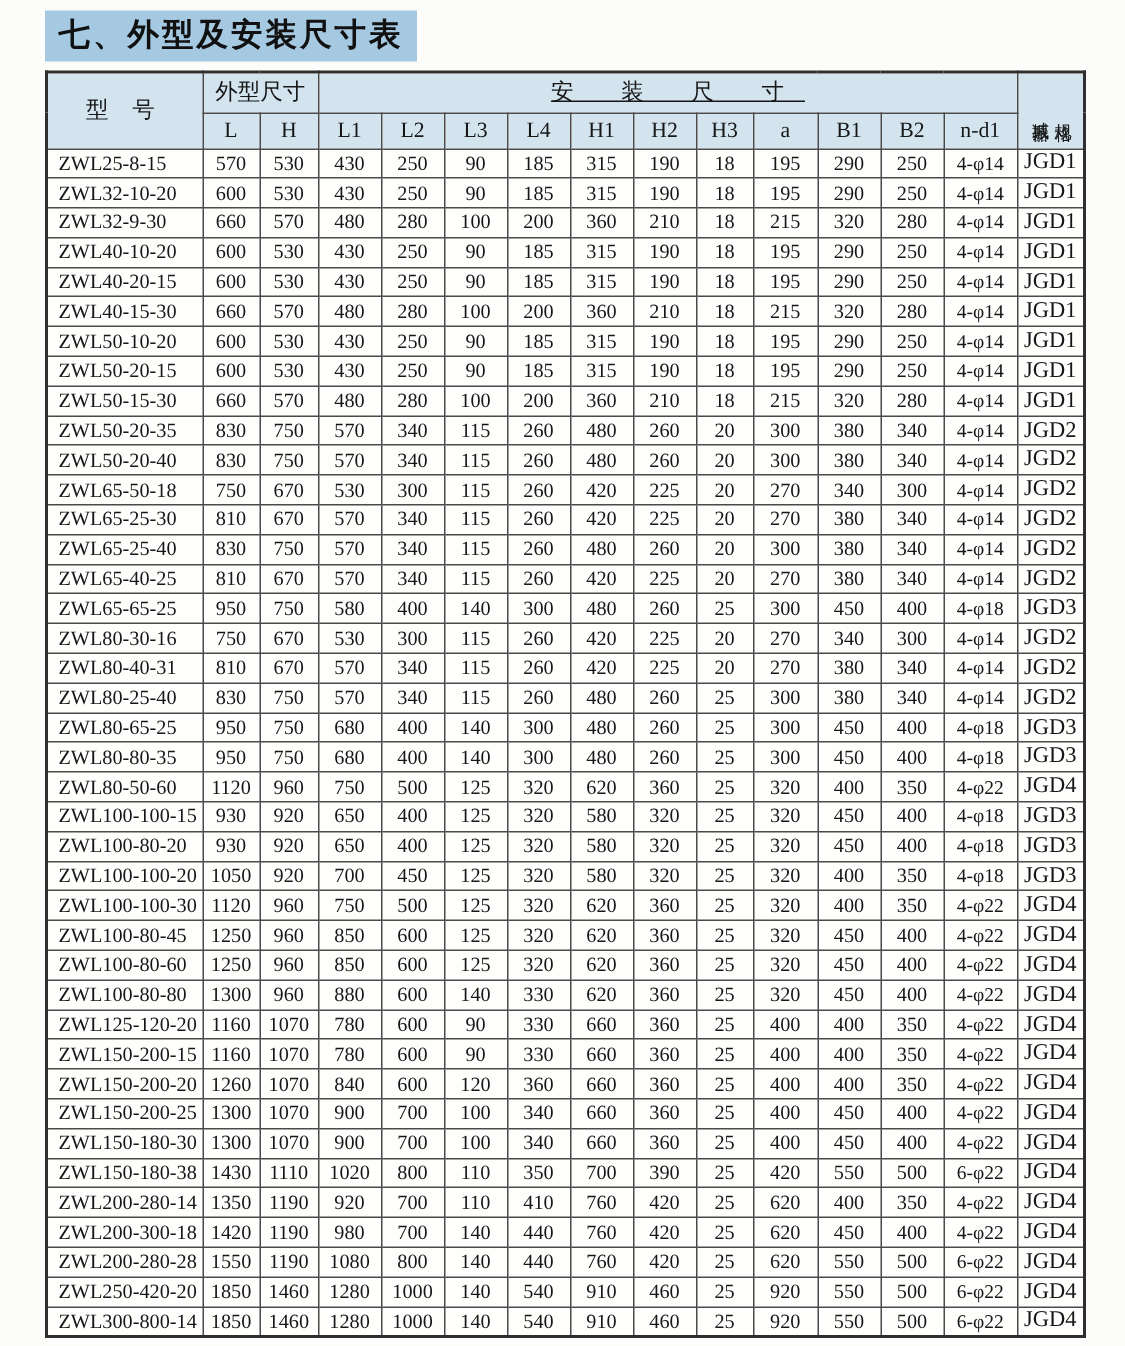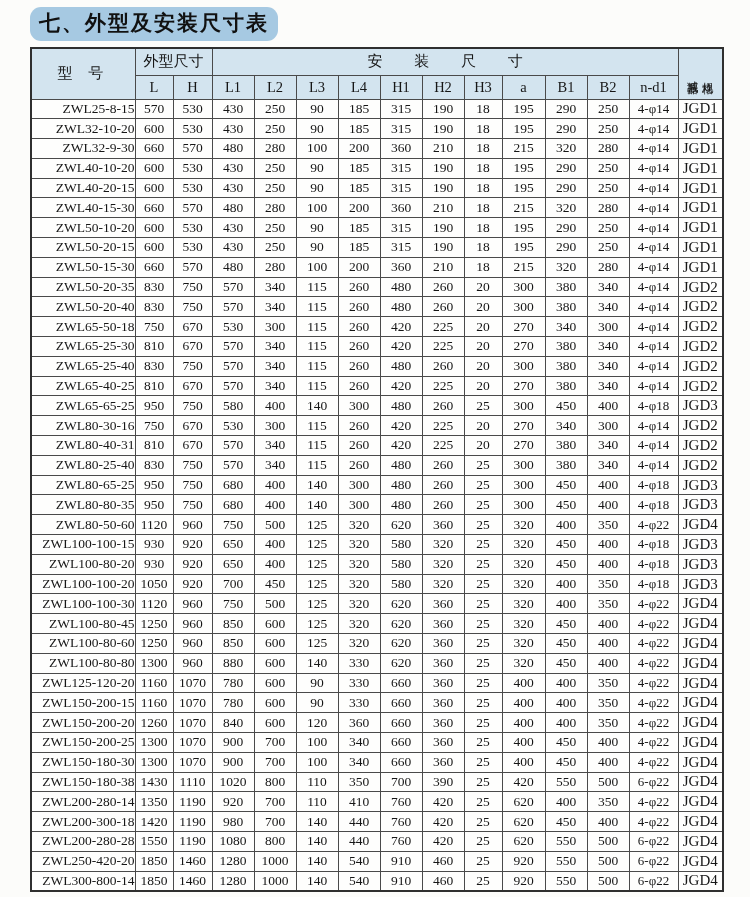--- a/index.html
+++ b/index.html
@@ -7,21 +7,21 @@
     width:750px;height:897px;position:relative;
     background:#fcfcfa;
     font-family:"Liberation Serif","DejaVu Serif",serif;
     color:#161616;overflow:hidden;
   }
   .page-title{
     position:absolute;left:30px;top:7px;
     background:#a6c9e2;
     font-family:"DejaVu Sans","Liberation Sans",sans-serif;
     font-weight:bold;font-size:21px;letter-spacing:2px;
-    color:#111;padding:3px 9px 4px 9px;line-height:1.3;border-radius:11px;
+    color:#111;padding:3px 9px 4px 9px;line-height:1.3;
   }
   .tbl-wrap{
     position:absolute;left:30px;top:47px;width:569px;
   }
   table.dim{
     border-collapse:collapse;table-layout:fixed;width:692px;
     border:2px solid #2f2f2f;
   }
   table.dim th,table.dim td{
     border:1px solid #4a4a4a;
@@ -30,34 +30,34 @@
   }
   thead th{
     background:#d3e4ef;
     font-weight:normal;
     font-size:15px;
   }
   tr.t-head1{height:27px;}
   tr.t-head2{height:24px;}
   tr.t-head1 th{font-size:15px;}
   tr.t-head2 th{font-size:14.5px;}
-  th.h-install{letter-spacing:14px;text-indent:14px;}
+  th.h-install{letter-spacing:14px;text-indent:14px;text-decoration:underline;}
   th.h-model{font-size:15px;letter-spacing:6px;}
   th.h-damper{padding:0 1px;}
   .damper-inner{
     display:flex;flex-direction:row;justify-content:center;align-items:center;gap:3px;
   }
   .vtext{
     writing-mode:vertical-lr;text-orientation:upright;
     font-size:11.5px;line-height:1.05;letter-spacing:1px;
   }
   tbody tr{height:19.8px;}
   tbody td{font-size:13.5px;background:#fefefd;}
   tbody td.c-model{
-    text-align:right;padding-left:7px;font-size:13.5px;
+    text-align:left;padding-left:7px;font-size:13.5px;
   }
   tbody td.c-ndl{font-size:13px;margin-left:39px;}
   tbody td.c-jgd{font-size:15px;}
 </style>
 </head>
 <body>
 
 <div class="page-title">七、外型及安装尺寸表</div>
 
 <div class="tbl-wrap">

